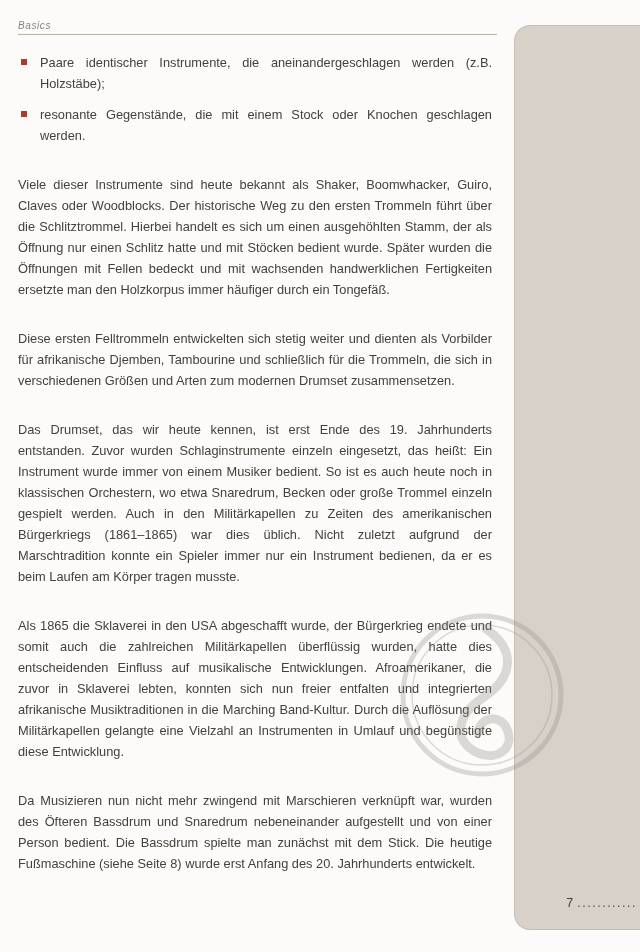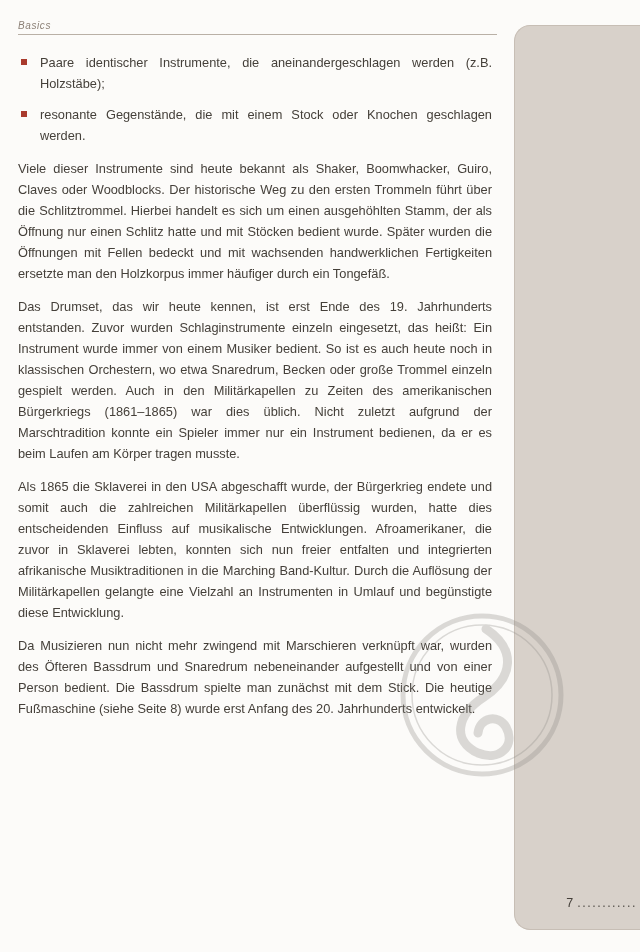--- a/index.html
+++ b/index.html
@@ -65,21 +65,21 @@
     margin-bottom: 10px;
   }
   li.bullet-item .sq {
     position: absolute;
     left: 3px;
     top: 7px;
     width: 6px;
     height: 6px;
     background: #a93a2d;
   }
-  p.para { margin-top: 12px; }
+  p.para { margin-top: 28px; }
   .watermark {
     position: absolute;
     left: 394px;
     top: 607px;
     opacity: 0.3;
     z-index: 3;
     pointer-events: none;
   }
   .footer {
     position: absolute;
@@ -118,20 +118,21 @@
         <span class="sq"></span>
         <span>Paare identischer Instrumente, die aneinandergeschlagen werden (z.B. Holzstäbe);</span>
       </li>
       <li class="bullet-item">
         <span class="sq"></span>
         <span>resonante Gegenstände, die mit einem Stock oder Knochen geschlagen werden.</span>
       </li>
     </ul>
 
     <p class="para">Viele dieser Instrumente sind heute bekannt als Shaker, Boomwhacker, Guiro, Claves oder Woodblocks. Der historische Weg zu den ersten Trommeln führt über die Schlitztrommel. Hierbei handelt es sich um einen ausgehöhlten Stamm, der als Öffnung nur einen Schlitz hatte und mit Stöcken bedient wurde. Später wurden die Öffnungen mit Fellen bedeckt und mit wachsenden handwerklichen Fertigkeiten ersetzte man den Holzkorpus immer häufiger durch ein Tongefäß.</p>
+    <p class="para">Diese ersten Felltrommeln entwickelten sich stetig weiter und dienten als Vorbilder für afrikanische Djemben, Tambourine und schließlich für die Trommeln, die sich in verschiedenen Größen und Arten zum modernen Drumset zusammensetzen.</p>
     <p class="para">Das Drumset, das wir heute kennen, ist erst Ende des 19. Jahrhunderts entstanden. Zuvor wurden Schlaginstrumente einzeln eingesetzt, das heißt: Ein Instrument wurde immer von einem Musiker bedient. So ist es auch heute noch in klassischen Orchestern, wo etwa Snaredrum, Becken oder große Trommel einzeln gespielt werden. Auch in den Militärkapellen zu Zeiten des amerikanischen Bürgerkriegs (1861–1865) war dies üblich. Nicht zuletzt aufgrund der Marschtradition konnte ein Spieler immer nur ein Instrument bedienen, da er es beim Laufen am Körper tragen musste.</p>
     <p class="para">Als 1865 die Sklaverei in den USA abgeschafft wurde, der Bürgerkrieg endete und somit auch die zahlreichen Militärkapellen überflüssig wurden, hatte dies entscheidenden Einfluss auf musikalische Entwicklungen. Afroamerikaner, die zuvor in Sklaverei lebten, konnten sich nun freier entfalten und integrierten afrikanische Musiktraditionen in die Marching Band-Kultur. Durch die Auflösung der Militärkapellen gelangte eine Vielzahl an Instrumenten in Umlauf und begünstigte diese Entwicklung.</p>
     <p class="para">Da Musizieren nun nicht mehr zwingend mit Marschieren verknüpft war, wurden des Öfteren Bassdrum und Snaredrum nebeneinander aufgestellt und von einer Person bedient. Die Bassdrum spielte man zunächst mit dem Stick. Die heutige Fußmaschine (siehe Seite 8) wurde erst Anfang des 20. Jahrhunderts entwickelt.</p>
   </main>
 
   <div class="footer">
     <span>7</span><span class="dots">............</span>
   </div>
 
 </div>

